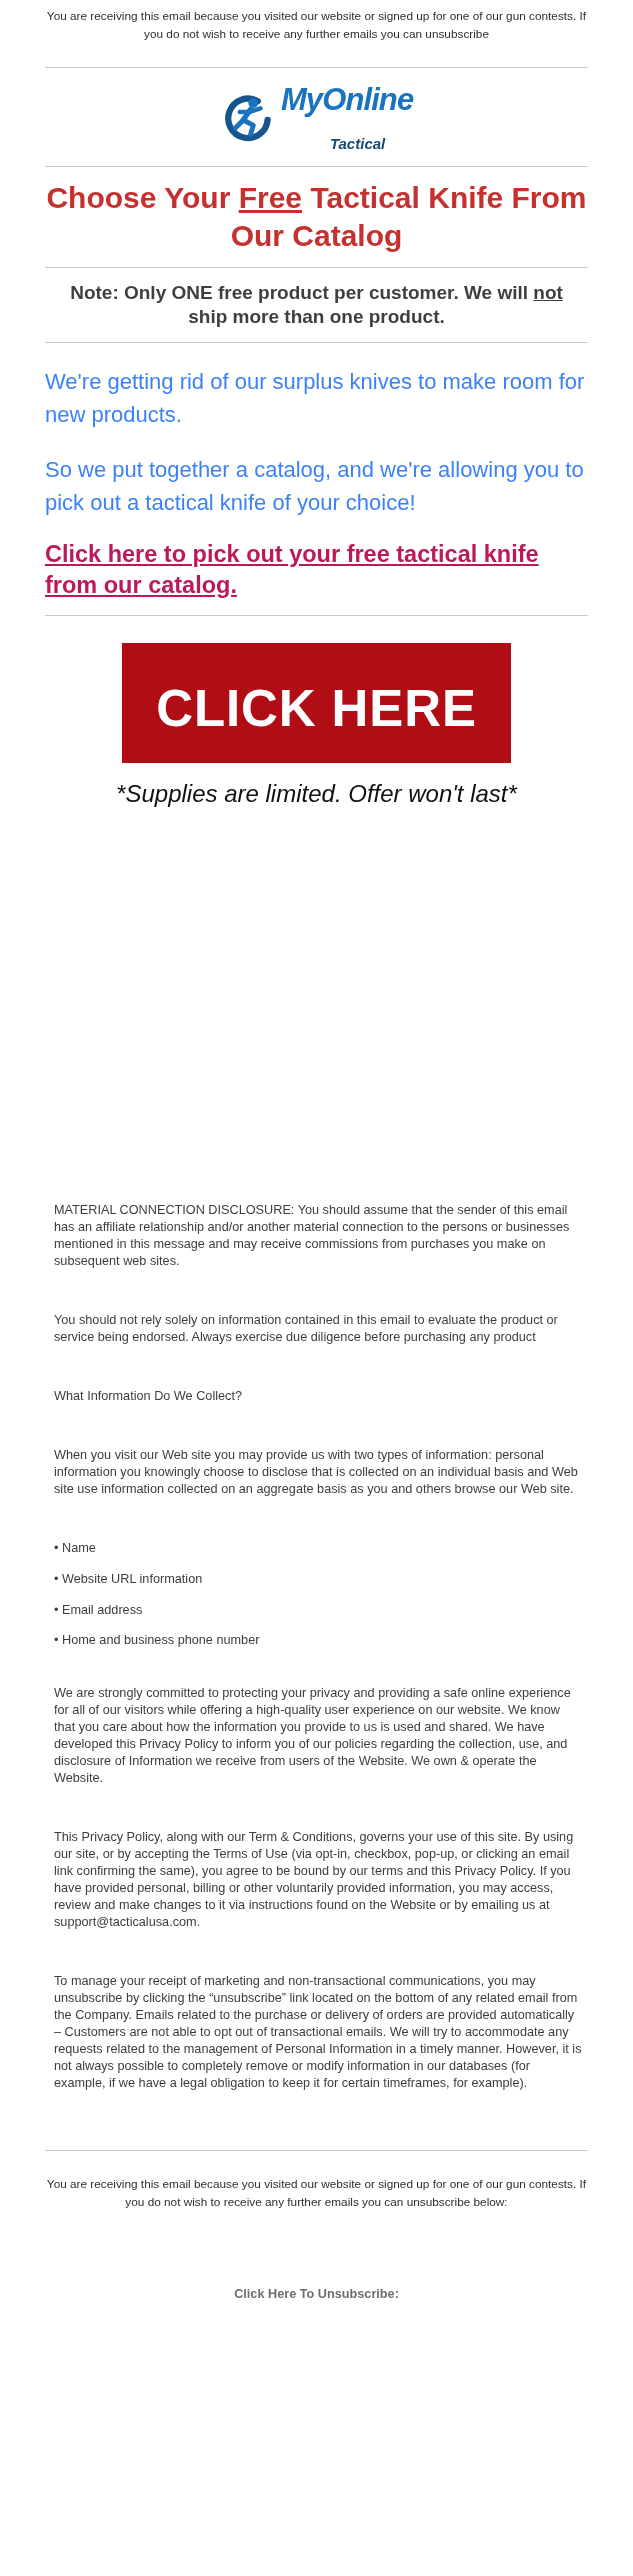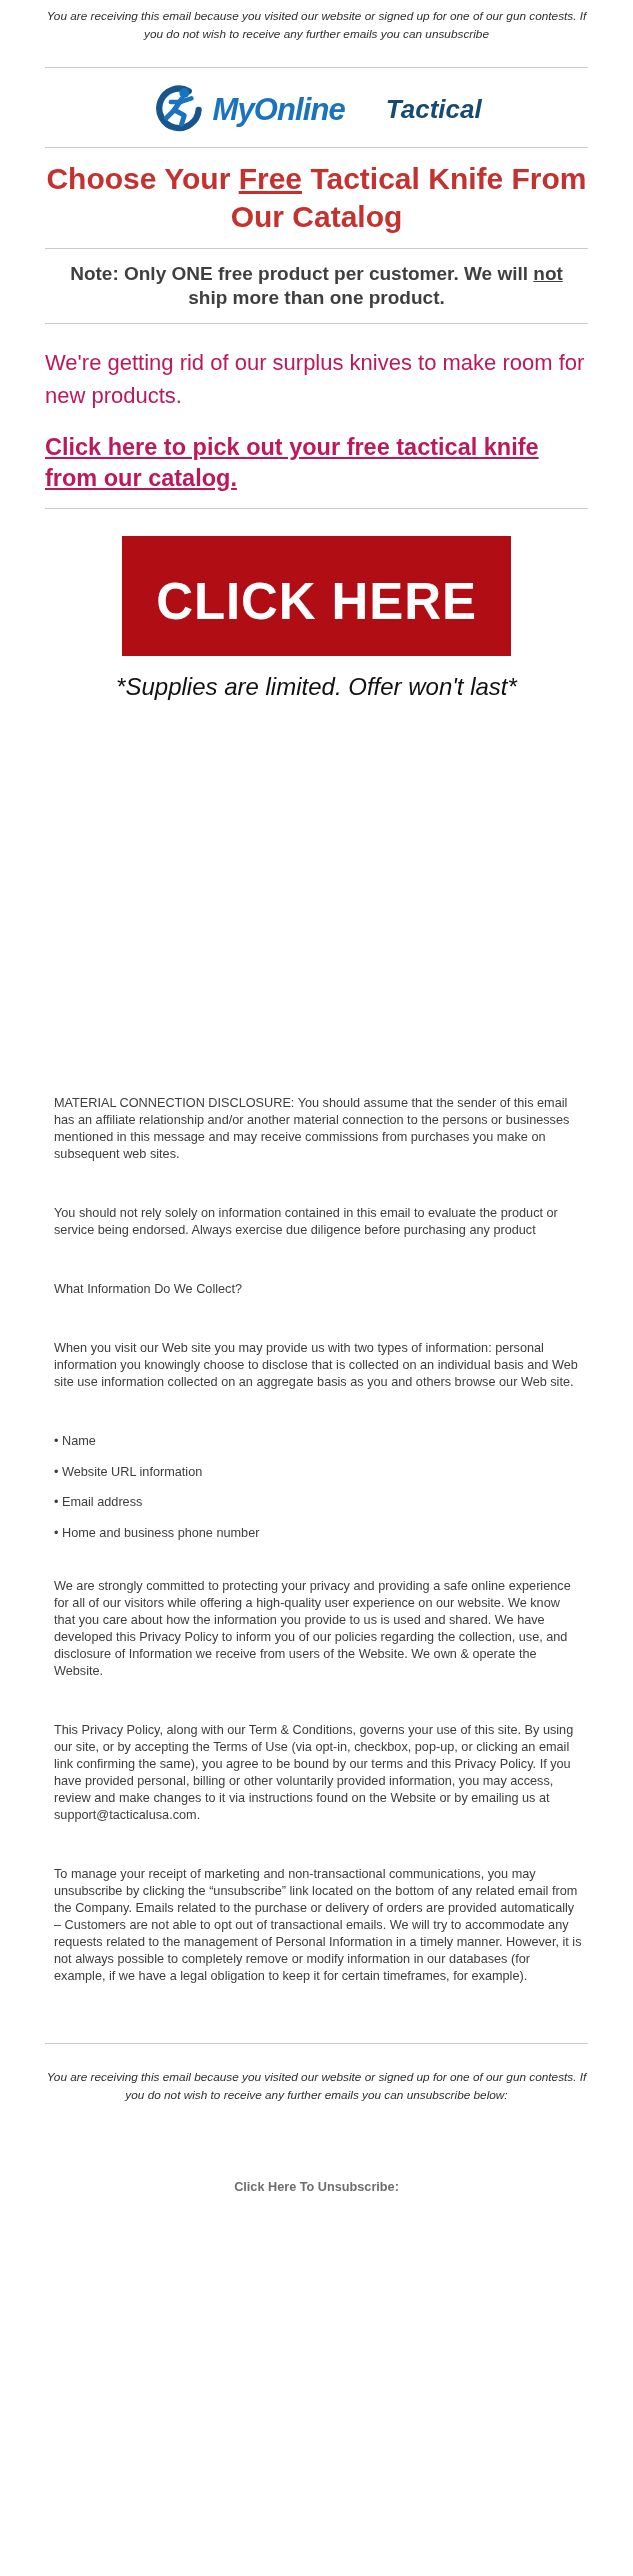--- a/index.html
+++ b/index.html
@@ -21,44 +21,43 @@
     height: 0;
     margin: 0;
   }
   
   .small-center {
     font-size: 11.8px;
     line-height: 18px;
     color: #2e2e2e;
     text-align: center;
     margin: 0;
-    font-style: italic;
   }
   .top-disclaimer { padding-top: 7.2px; margin-bottom: 23.5px; }
   
   .logo {
     display: flex;
     justify-content: center;
     align-items: center;
     margin: 16.3px 0 11px 0;
     text-decoration: none;
     cursor: pointer;
   }
   .logo-icon { margin-right: 7.2px; display: inline-flex; }
-  .logo-text { display: flex; flex-direction: row; gap: 20px; }
+  .logo-text { display: flex; flex-direction: column; gap: 20px; }
   .logo-line1 {
     font-size: 31px;
     font-weight: bold;
     font-style: italic;
     color: #1a73be;
     letter-spacing: -0.9px;
     line-height: 31px;
   }
   .logo-line2 {
-    font-size: 26px;
+    font-size: 15px;
     font-weight: bold;
     font-style: italic;
     color: #144a73;
     line-height: 22px;
     align-self: center;
     margin-left: 21px;
     margin-top: -1.8px;
   }
   
   .headline {
@@ -76,21 +75,21 @@
     line-height: 23.5px;
     font-weight: bold;
     color: #3f3f3f;
     text-align: center;
     margin: 13.6px 9px 13.6px 9px;
   }
   
   .body-para {
     font-size: 22px;
     line-height: 33px;
-    color: #be185d;
+    color: #3b82f6;
     margin: 22px 0 0 0;
   }
   .catalog-link {
     display: block;
     font-size: 23.5px;
     line-height: 31px;
     font-weight: bold;
     color: #be185d;
     text-decoration: underline;
     margin: 20px 0 14.5px 0;
@@ -177,20 +176,21 @@
   <h1 class="headline"><span>Choose Your </span><span class="u">Free</span><span> Tactical Knife From Our Catalog</span></h1>
 
   <div class="divider"></div>
 
   <p class="note"><span>Note: Only ONE free product per customer. We will </span><span class="u">not</span><span> ship more than one product.</span></p>
 
   <div class="divider"></div>
 
   <p class="body-para">We're getting rid of our surplus knives to make room for new products.</p>
 
+  <p class="body-para">So we put together a catalog, and we're allowing you to pick out a tactical knife of your choice!</p>
 
   <a class="catalog-link" href="#">Click here to pick out your free tactical knife from our catalog.</a>
 
   <div class="divider"></div>
 
   <div class="cta-wrap">
     <a class="cta-button" href="#">CLICK HERE</a>
     <p class="supplies">*Supplies are limited. Offer won't last*</p>
   </div>
 

